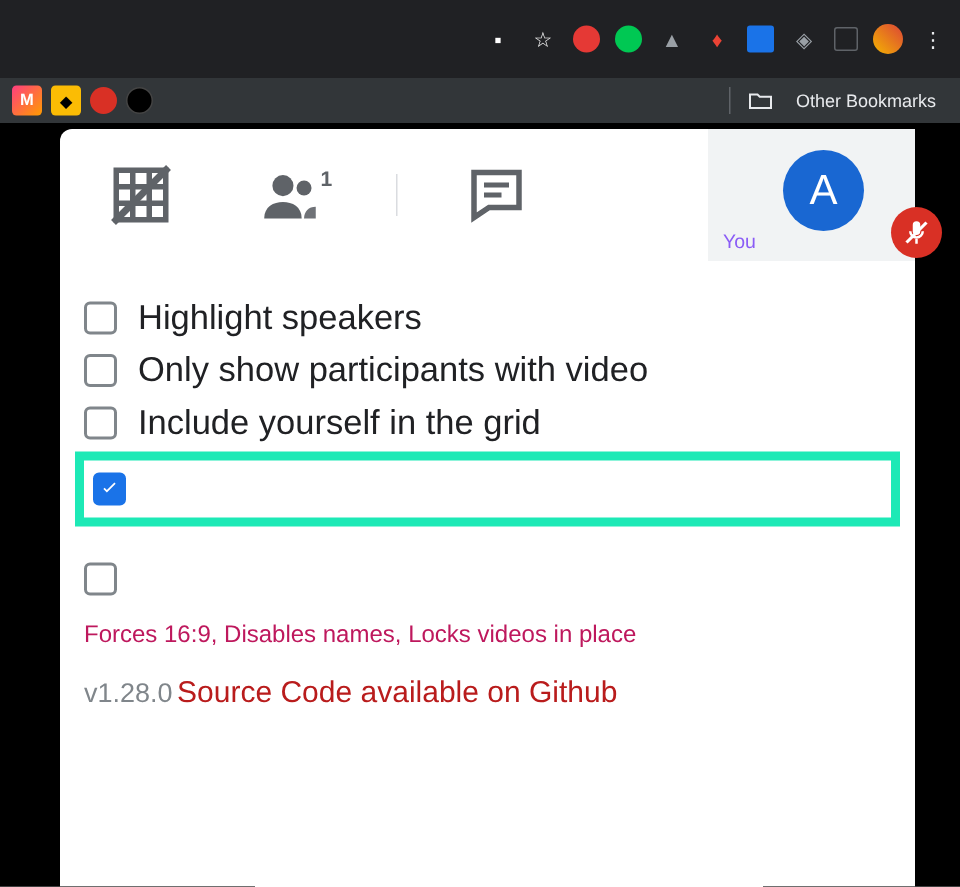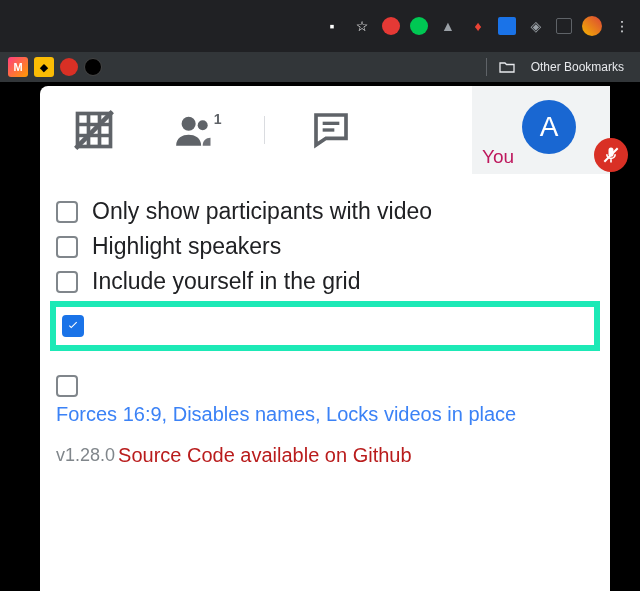--- a/index.html
+++ b/index.html
@@ -9,31 +9,31 @@
     .bookmarks-bar{height:30px;background:#323639;display:flex;align-items:center;justify-content:space-between;padding:0 8px}
     .bm-left{display:flex;gap:6px}
     .bm-icon{width:20px;height:20px;border-radius:3px;display:flex;align-items:center;justify-content:center}
     .other-bookmarks{display:flex;align-items:center;gap:16px;color:#e8eaed;font-size:12px;padding:4px 8px}
     .sep{width:1px;height:18px;background:#5f6368;margin-right:4px}
     .main-area{position:relative;background:#000;height:509px;padding:0 30px 0 40px}
     .panel{background:#fff;border-radius:8px 8px 0 0;margin-top:4px;height:505px;position:relative;width:100%}
     .tabs-row{display:flex;align-items:center;padding:14px 0 14px 16px;gap:28px;position:relative}
     .tab-icon{width:76px;height:60px;display:flex;align-items:center;justify-content:center}
     .you-tile{position:absolute;right:0;top:0;background:#f1f3f4;width:138px;height:88px;display:flex;align-items:flex-end;padding:0 0 6px 10px}
-    .you-label{font-size:19px;color:#be185d}
+    .you-label{font-size:13px;color:#8b5cf6}
     .avatar{position:absolute;top:14px;right:34px;width:54px;height:54px;background:#1967d2;border-radius:50%;color:#fff;display:flex;align-items:center;justify-content:center;font-size:28px}
     .mic-mute{position:absolute;top:52px;right:-18px;width:34px;height:34px;background:#d93025;border-radius:50%;display:flex;align-items:center;justify-content:center}
     .opts{padding:20px 16px 0 16px}
     .opt-row{display:flex;align-items:center;gap:14px;padding:4px 0}
     .cb{width:22px;height:22px;border:2px solid #80868b;border-radius:4px;flex-shrink:0}
     .cb.checked{background:#1a73e8;border-color:#1a73e8;display:flex;align-items:center;justify-content:center}
     .opt-label{font-size:23px;color:#202124;font-weight:500}
     .highlight-box{border:6px solid #1de9b6;padding:4px 6px;margin:2px -6px}
     .spacer{height:18px}
-    .sub{font-size:20px;color:#3b82f6;padding:0 16px;margin-top:2px}
+    .sub{font-size:16px;color:#be185d;padding:0 16px;margin-top:14px}
     .footer{padding:18px 16px;display:flex;align-items:center;gap:3px}
     .ver{font-size:18px;color:#80868b}
     .src{font-size:20px;color:#b91c1c}
     .tab-sep{width:1px;height:28px;background:#dadce0}
   </style>
 </head>
 <body>
 
 <div class="chrome-top">
   <span class="chrome-icon">▪</span>
@@ -115,25 +115,25 @@
               </g>
               <line x1="4" y1="20" x2="20" y2="4" stroke="#fff" stroke-width="2.5"></line>
             </svg>
         </div>
       </div>
     </div>
 
     <div class="opts" id="opts">
         <div class="opt-row">
           <div class="cb"></div>
-          <span class="opt-label">Only show participants with video</span>
+          <span class="opt-label">Highlight speakers</span>
         </div>
         <div class="opt-row">
           <div class="cb"></div>
-          <span class="opt-label">Highlight speakers</span>
+          <span class="opt-label">Only show participants with video</span>
         </div>
         <div class="opt-row">
           <div class="cb"></div>
           <span class="opt-label">Include yourself in the grid</span>
         </div>
         <div class="highlight-box">
           <div class="opt-row">
             <div class="cb checked">
               <svg width="14" height="14" viewBox="0 0 24 24">
                 <path fill="#fff" d="M9 16l-4-4 1.4-1.4L9 13.2l8.6-8.6L19 6z"></path>

